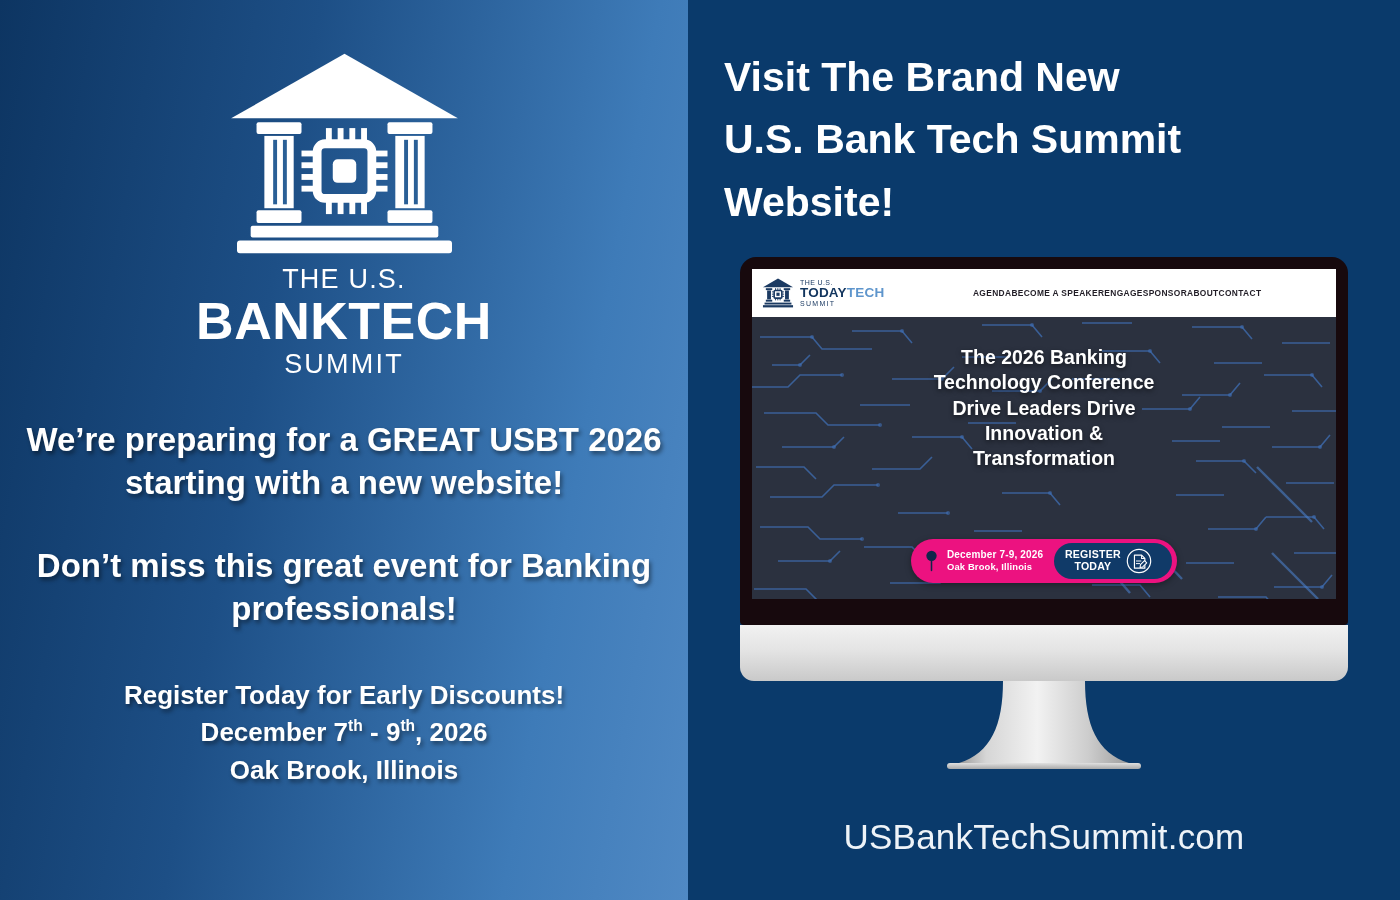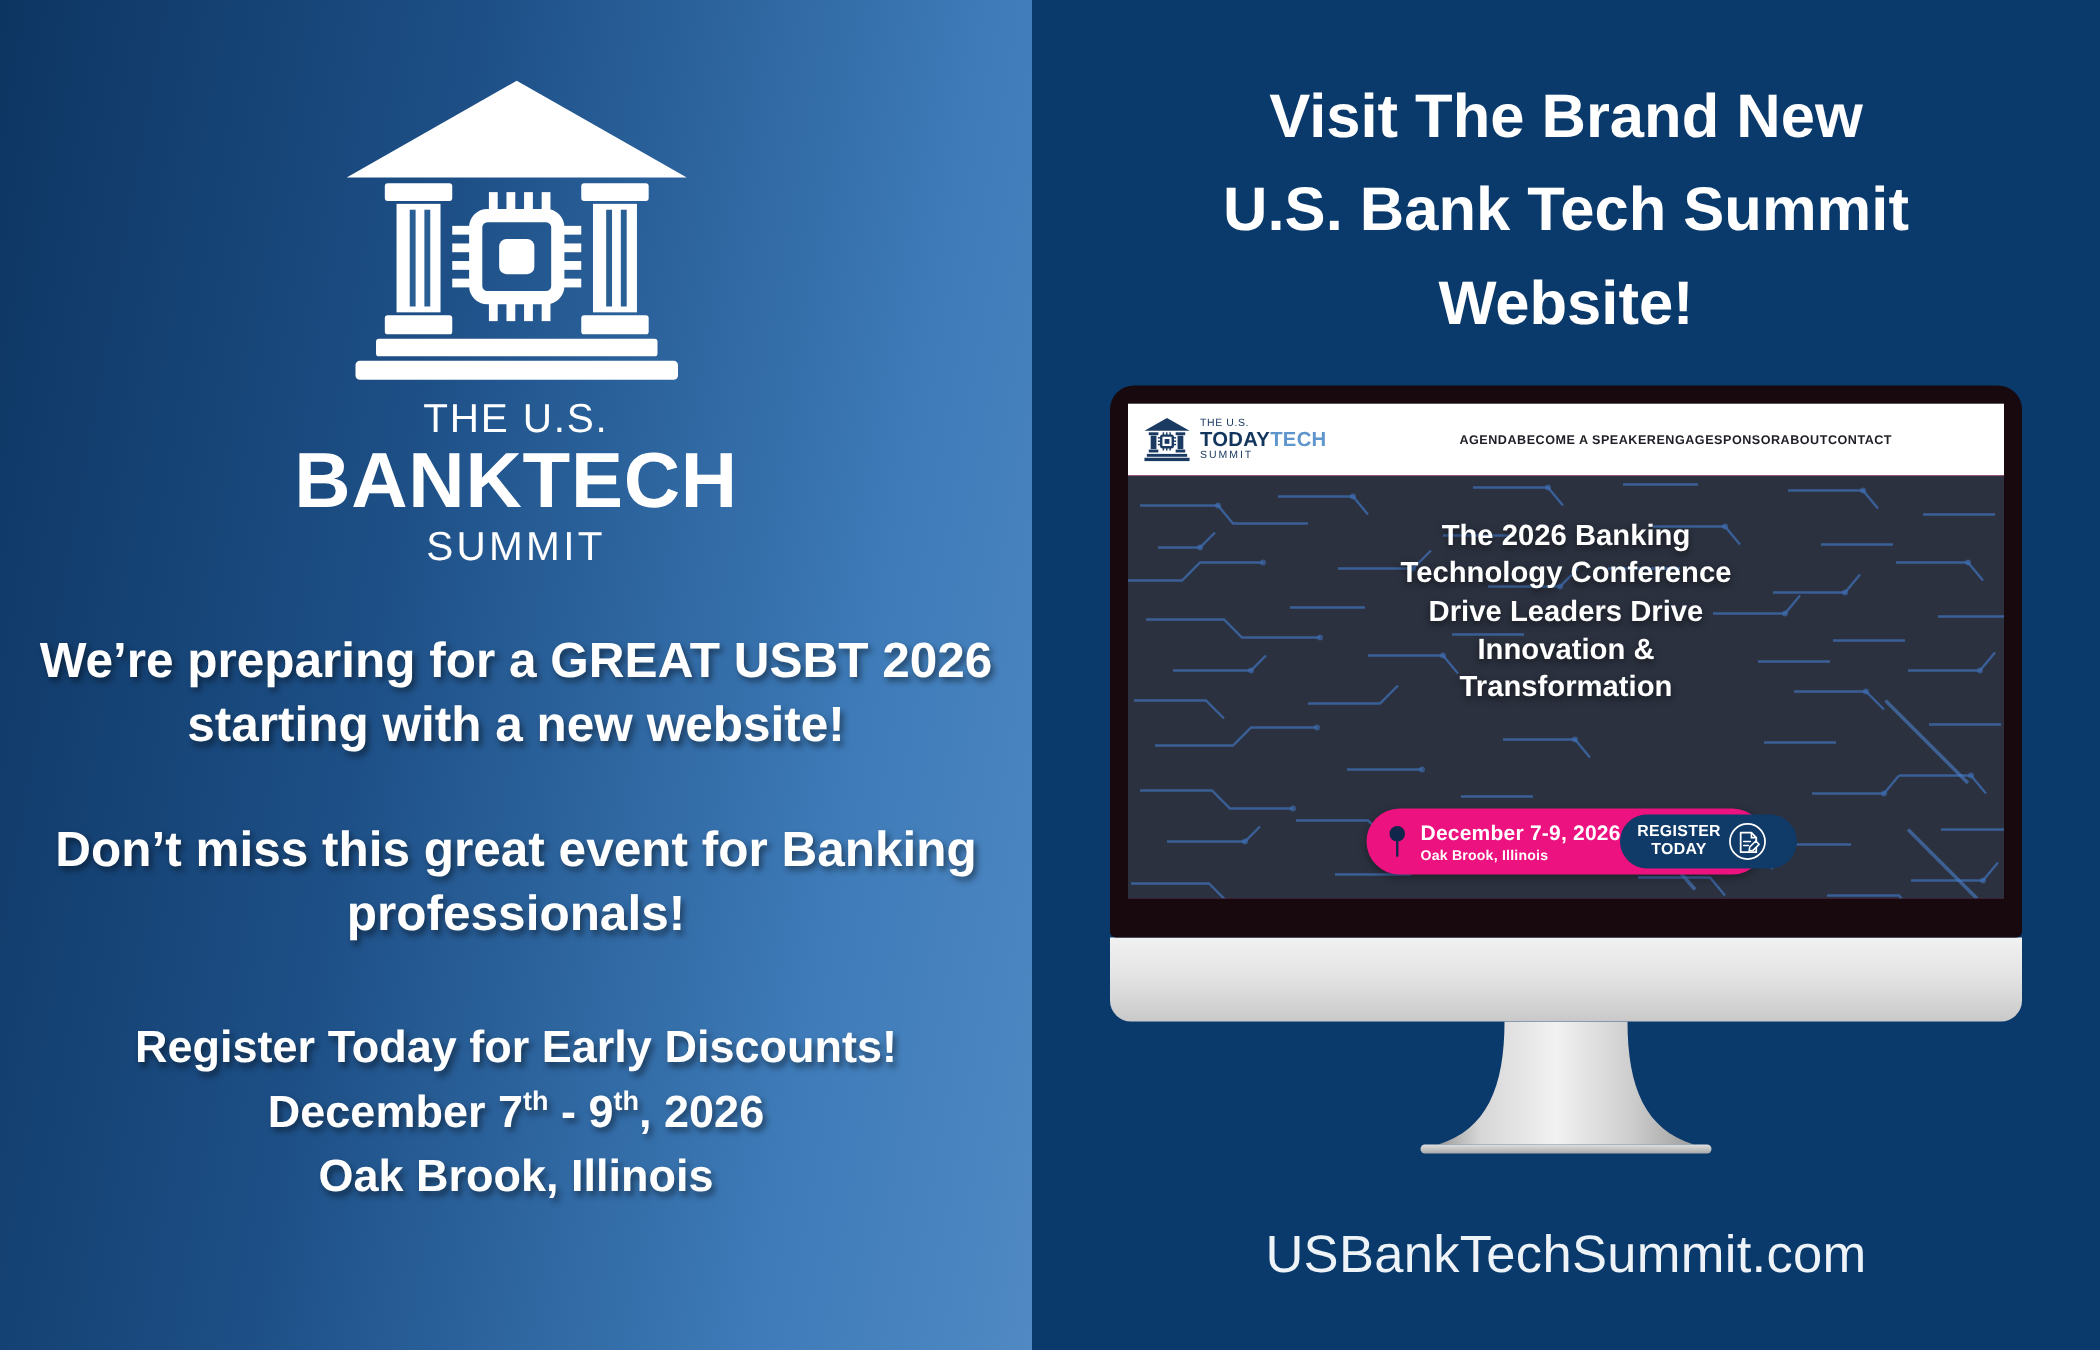--- a/index.html
+++ b/index.html
@@ -29,34 +29,34 @@
 
   
   .left-copy { width:640px; text-align:center; color:#ffffff; }
   .para {
     font-weight:700;
     text-shadow:2px 3px 4px rgba(0,0,0,0.45);
     line-height:1.30;
   }
   .para-a { font-size:33px; margin-top:40px; }
   .para-b { font-size:33px; margin-top:40px; }
-  .para-c { font-size:30px; margin-top:46px; line-height:1.44; }
+  .para-c { font-size:26px; margin-top:46px; line-height:1.44; }
   .para-c .line { display:block; }
   sup { font-size:0.60em; vertical-align:super; }
 
   
   .right-panel {
     position:relative;
     width:712px; height:900px;
     background:#0a3a6b;
     display:flex; flex-direction:column; align-items:center;
   }
   .right-heading {
     margin-top:46px;
-    width:640px; text-align:center;
+    width:640px; 
     color:#ffffff; font-size:41px; font-weight:700; line-height:1.52;
   }
   .right-heading .line { display:block; }
 
   
   .monitor { position:relative; width:608px; margin-top:24px; display:flex; flex-direction:column; align-items:center; }
   .bezel {
     position:relative;
     width:608px; height:368px;
     background:#17090d;
@@ -113,21 +113,21 @@
   .cta-bar {
     position:absolute; left:50%; transform:translateX(-50%);
     bottom:16px;
     width:266px; height:44px;
     background:#ec1280; border-radius:22px;
     display:flex; align-items:center; padding:0 5px 0 14px;
     box-shadow:0 2px 6px rgba(0,0,0,0.35);
   }
   .cta-pin { width:13px; height:22px; flex:none; }
   .cta-text { margin-left:9px; color:#ffffff; line-height:1.30; }
-  .cta-date { font-size:14px; font-weight:700; letter-spacing:0.15px; white-space:nowrap; }
+  .cta-date { font-size:10px; font-weight:700; letter-spacing:0.15px; white-space:nowrap; }
   .cta-loc  { font-size:9.4px; font-weight:700; letter-spacing:0.15px; white-space:nowrap; }
   .cta-btn {
     margin-left:auto;
     height:36px; min-width:118px;
     background:#103a68; border-radius:18px;
     display:flex; align-items:center; gap:5px;
     padding:0 6px 0 11px;
   }
   .cta-btn-label {
     color:#ffffff; font-size:10.6px; font-weight:700;

